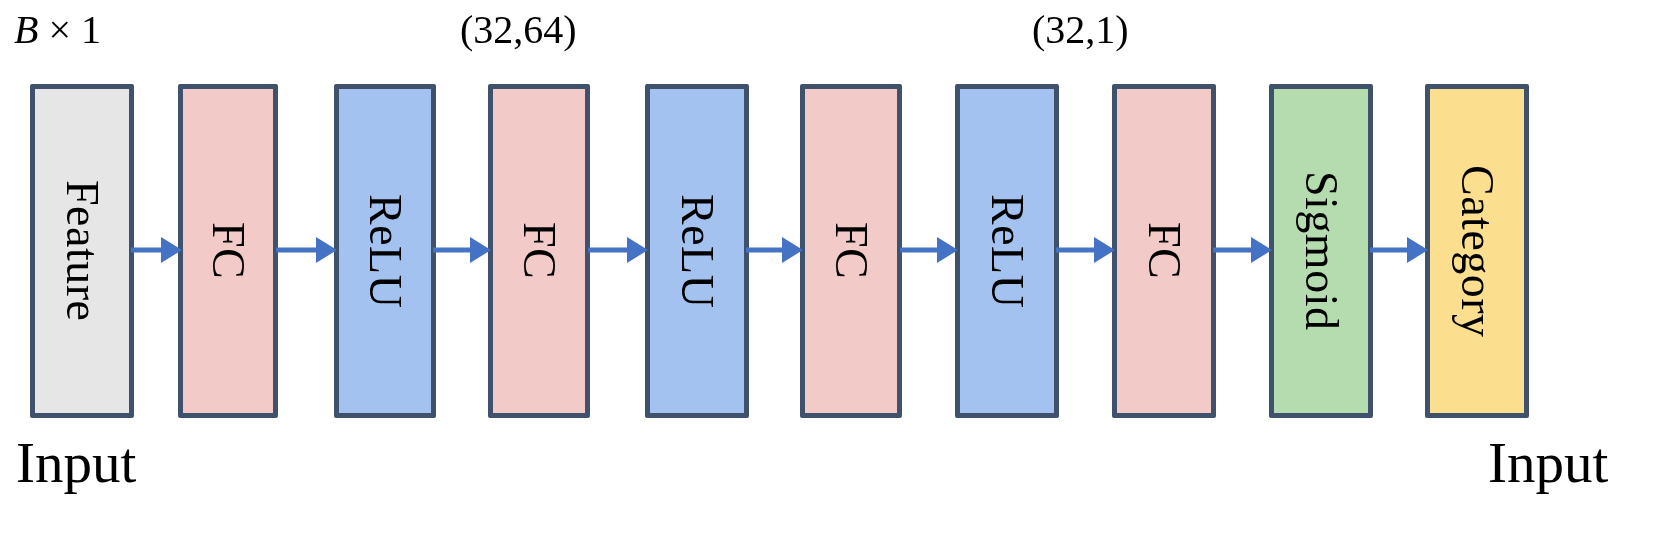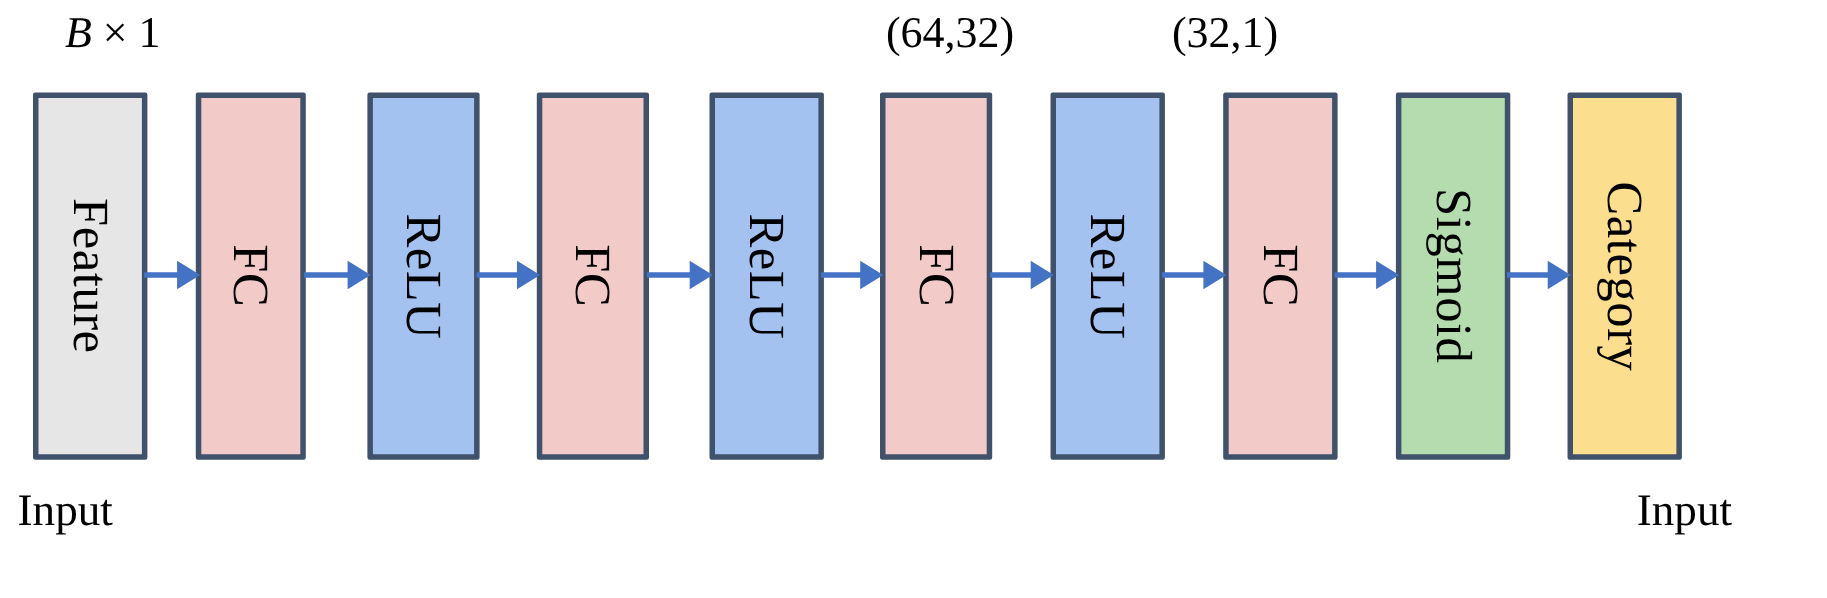--- a/index.html
+++ b/index.html
@@ -24,21 +24,21 @@
 
   
   .dim-label {
     position: absolute;
     top: 6px;
     font-family: "Liberation Serif", serif;
     font-size: 40px;
     line-height: 48px;
     color: #000000;
     white-space: nowrap;
-    text-align: right;
+    text-align: left;
   }
   .dim-label .mathvar {
     font-style: italic;
   }
 
   
   .block {
     position: absolute;
     top: 84px;
     height: 334px;
@@ -67,38 +67,38 @@
     top: 233px;
     height: 34px;
   }
   .arrow svg { display: block; }
 
   
   .io-label {
     position: absolute;
     top: 436px;
     font-family: "Liberation Serif", serif;
-    font-size: 41px;
+    font-size: 57px;
     line-height: 54px;
     color: #000000;
     white-space: nowrap;
   }
 </style>
 </head>
 <body>
 
 <div id="canvas">
 
   <div class="dim-label" style="left:14px; width:132px;">
     <span class="mathvar">B</span><span> × 1</span>
   </div>
 
 
+  <div class="dim-label" style="left:460px; width:152px;">(32,64)</div>
 
-  <div class="dim-label" style="left:770px; width:152px;">(64,32)</div>
 
   <div class="dim-label" style="left:1032px; width:130px;">(32,1)</div>
 
   <div class="block" style="left:30px; width:104px; background:#e6e6e6;">
     <span class="block-label">Feature</span>
   </div>
 
   <div class="block" style="left:178px; width:100px; background:#f2cbc9;">
     <span class="block-label">FC</span>
   </div>

